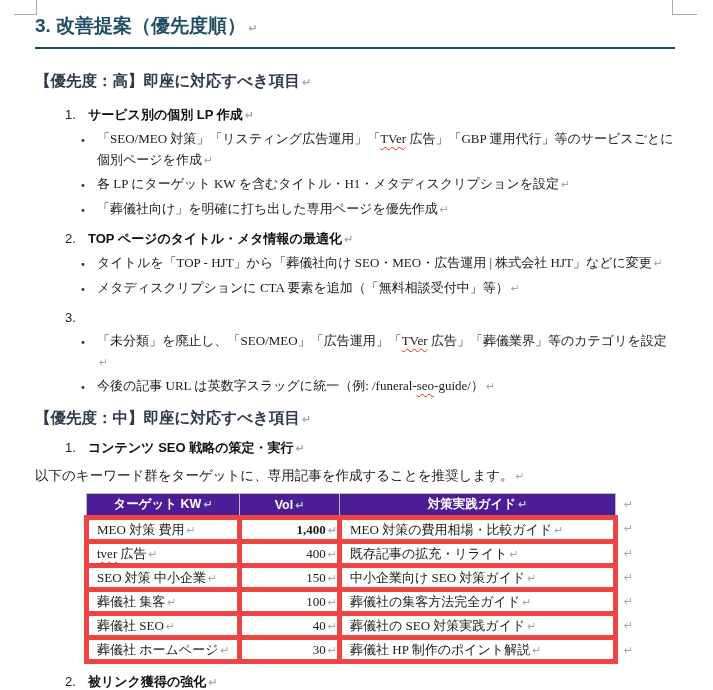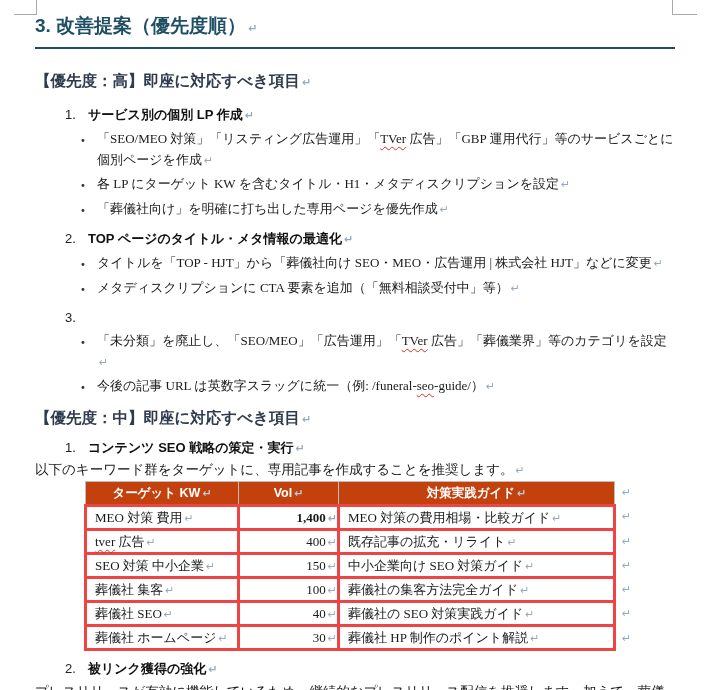--- a/index.html
+++ b/index.html
@@ -51,33 +51,33 @@
     font-family:"DejaVu Sans",sans-serif;
   }
   th .pmark { color:#b9cbd6; }
 
   .sq {
     text-decoration-line:underline; text-decoration-style:wavy;
     text-decoration-color:#d93025; text-decoration-thickness:1px;
     text-underline-offset:3px;
   }
 
-  .plain-para { font-size:13.5px; line-height:17px; margin-top:2px; }
+  .plain-para { font-size:13.5px; line-height:29px; margin-top:2px; }
   .closing-para { font-size:13.5px; line-height:20px; margin-top:2px; }
 
   .table-flex { display:flex; margin-left:49px; margin-top:2px; }
   table { border-collapse:collapse; table-layout:fixed; font-size:13px; }
   col.c-kw { width:153px; } col.c-vol { width:100px; } col.c-ct { width:276px; }
   th {
-    background:#c2410c; color:#ffffff;
+    background:#4c1d95; color:#ffffff;
     font-family:"Liberation Sans","DejaVu Sans",sans-serif;
     font-weight:bold; font-size:12.5px; height:24px;
     border:1px solid #bdbdbd; text-align:center;
   }
-  td { border:3px solid #ef4444; height:24px; padding:0 2px 0 8px;
+  td { border:5px solid #ef4444; height:24px; padding:0 2px 0 8px;
     font-size:13px; color:#1a1a1a; background:#fff; }
   td.vol { text-align:right; padding:0; }
   td.vol.bold { font-weight:bold; }
   .row-marks { display:flex; flex-direction:column; margin-left:4px; }
   .row-marks .rm { height:24.3px; line-height:24px; }
 </style>
 </head>
 <body>
 
 <div class="page">

